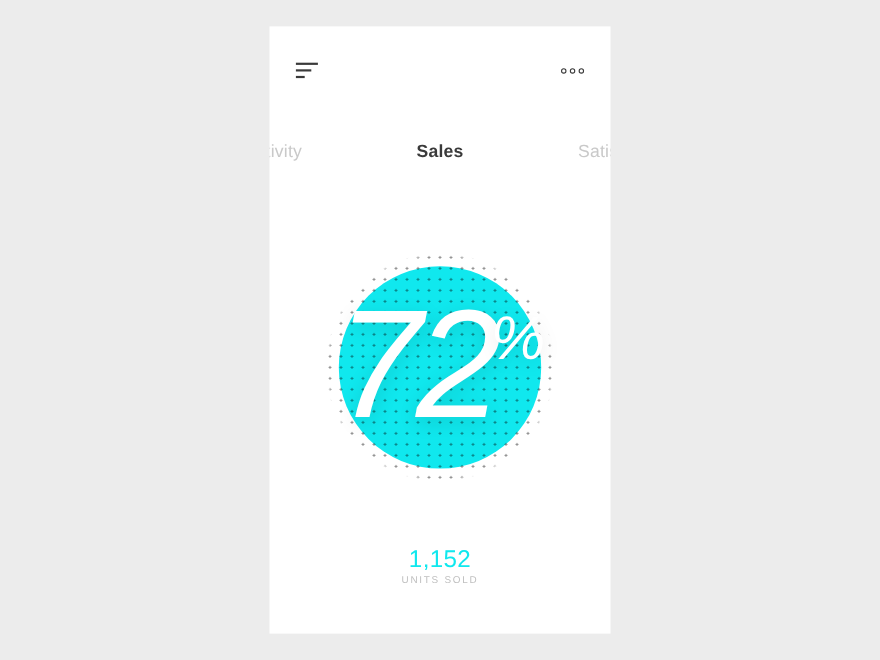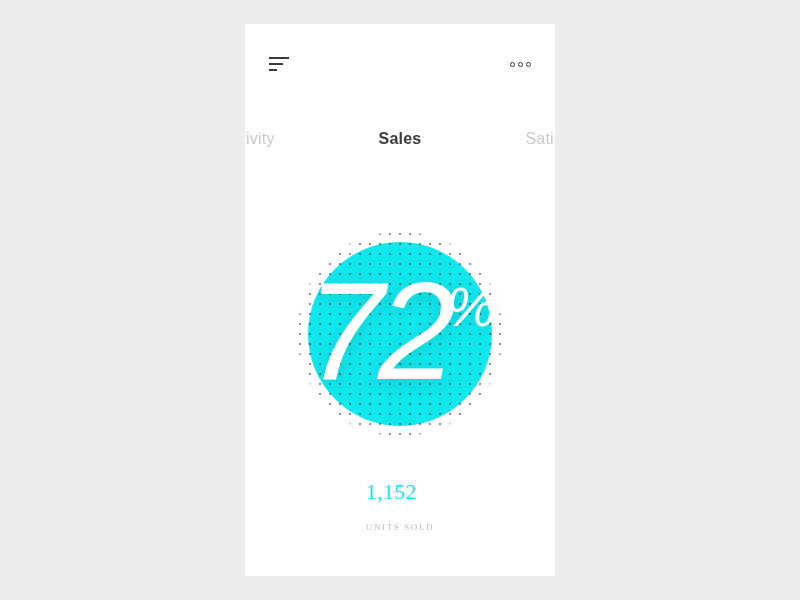--- a/index.html
+++ b/index.html
@@ -124,34 +124,33 @@
   }
   .stats {
     position: absolute;
     bottom: 44px;
     left: 0; right: 0;
     display: flex;
     justify-content: center;
     gap: 44px;
   }
   .stat {
-    text-align: left;
-    font-family: Liberation Serif, serif;
+    text-align: center;
   }
   .stat .value {
     color: #10e8ee;
     font-size: 22px;
     font-weight: 400;
     letter-spacing: 0.3px;
   }
   .stat .label {
     color: #bfbfbf;
     font-size: 9px;
     letter-spacing: 1.6px;
-    margin-top: 17px;
+    margin-top: 1px;
     text-transform: uppercase;
   }
 </style>
 </head>
 <body>
 
 <div class="phone">
 
   <div class="header">
     <div class="menu-icon">

